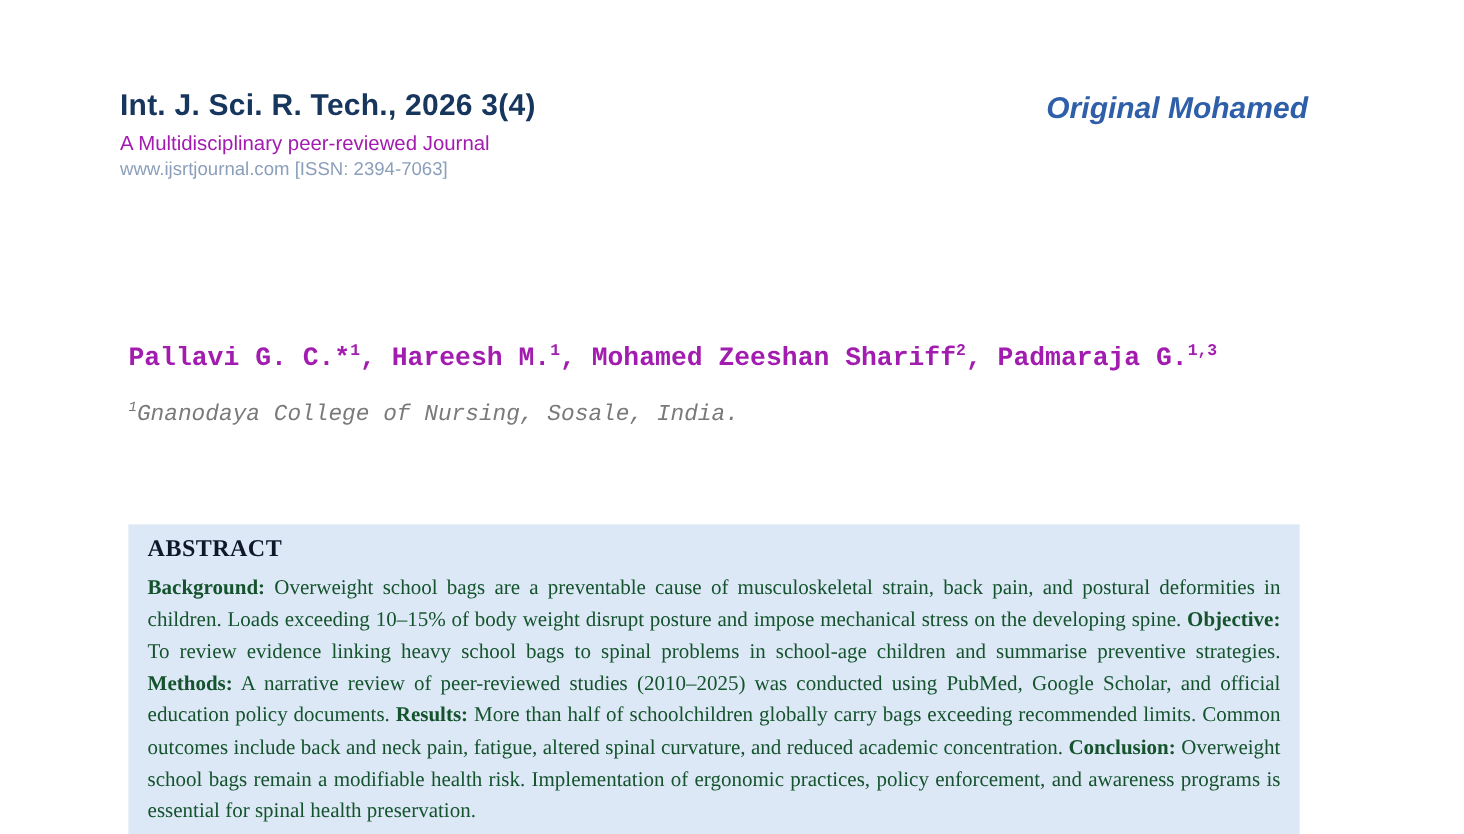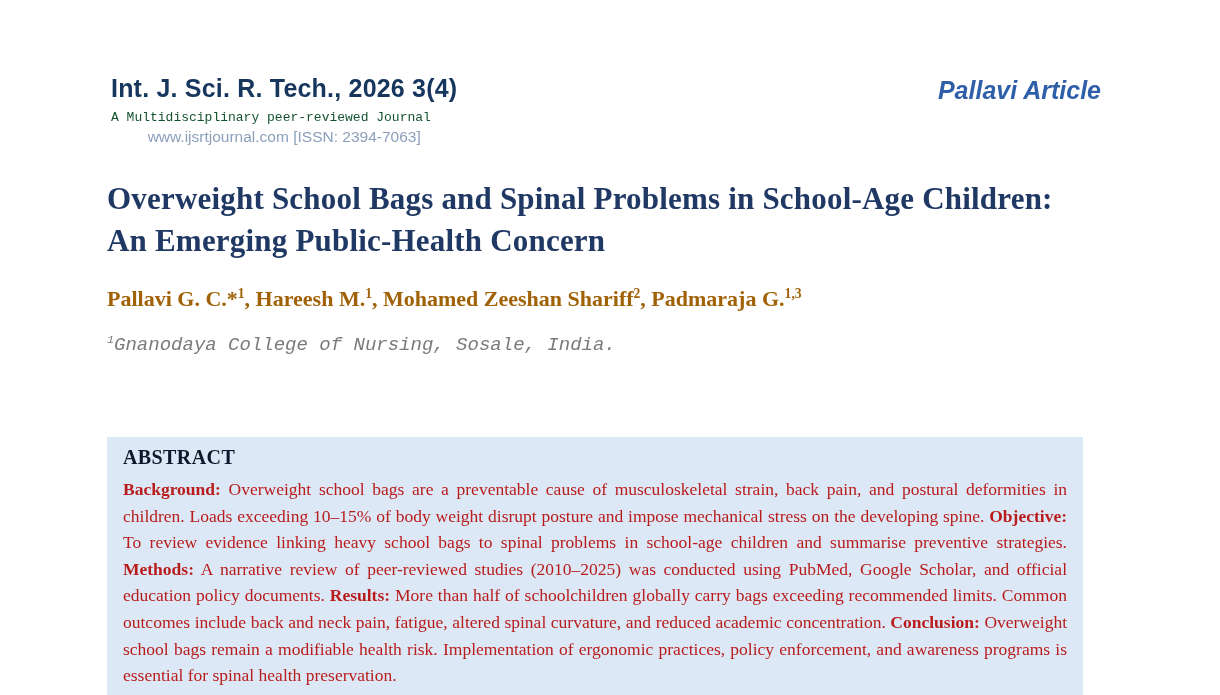--- a/index.html
+++ b/index.html
@@ -16,46 +16,45 @@
   .page {
     position: relative;
     width: 1220px;
     height: 695px;
     background: #ffffff;
   }
 
   
   .masthead {
     position: absolute;
-    left: 111px;
+    left: 100px;
     top: 74px;
     width: 990px;
     display: flex;
     justify-content: space-between;
     align-items: flex-start;
   }
   .journal-name {
     font-family: "Liberation Sans", sans-serif;
     font-weight: 700;
     font-size: 25px;
     letter-spacing: 0.2px;
     color: #17365d;
   }
   .journal-subtitle {
-    font-family: Liberation Mono, monospace;
-    font-size: 13px;
-    color: #14532d;
+    font-family: Liberation Sans, sans-serif;
+    font-size: 17px;
+    color: #a21caf;
     margin-top: 7px;
   }
   .journal-website {
     font-family: "Liberation Sans", sans-serif;
     font-size: 15.5px;
     color: #8b9fbb;
     margin-top: 3px;
-    text-align: center;
   }
   .article-type {
     font-family: "Liberation Sans", sans-serif;
     font-style: italic;
     font-weight: 600;
     font-size: 25px;
     color: #2e5fa8;
     padding-top: 2px;
   }
 
@@ -73,24 +72,24 @@
     color: #1f3864;
     letter-spacing: 0.2px;
   }
 
   
   .authors {
     position: absolute;
     left: 107px;
     top: 286px;
     width: 990px;
-    font-family: Liberation Serif, serif;
+    font-family: Liberation Mono, monospace;
     font-weight: 700;
     font-size: 22px;
-    color: #a16207;
+    color: #a21caf;
   }
   .authors sup {
     font-size: 62%;
     line-height: 0;
   }
 
   
   .affiliations {
     position: absolute;
     left: 107px;
@@ -125,41 +124,40 @@
     font-size: 20px;
     letter-spacing: 0.4px;
     color: #0f172a;
   }
   .abstract-body {
     margin: 0;
     font-family: "Liberation Serif", serif;
     font-size: 17.5px;
     line-height: 26.6px;
     text-align: justify;
-    color: #b91c1c;
+    color: #14532d;
   }
   .abstract-body b {
     font-weight: 700;
   }
 </style>
 </head>
 <body>
 
 <div class="page">
 
   <header class="masthead">
     <div class="masthead-left">
       <div class="journal-name">Int. J. Sci. R. Tech., 2026 3(4)</div>
       <div class="journal-subtitle">A Multidisciplinary peer-reviewed Journal</div>
       <div class="journal-website">www.ijsrtjournal.com [ISSN: 2394-7063]</div>
     </div>
-    <div class="article-type">Pallavi Article</div>
+    <div class="article-type">Original Mohamed</div>
   </header>
 
-  <h1 class="article-title">Overweight School Bags and Spinal Problems in School-Age Children: An Emerging Public-Health Concern</h1>
 
   <div class="authors" id="authors"><span>Pallavi G. C.*<sup>1</sup></span>, <span>Hareesh M.<sup>1</sup></span>, <span>Mohamed Zeeshan Shariff<sup>2</sup></span>, <span>Padmaraja G.<sup>1,3</sup></span></div>
 
   <div class="affiliations" id="affiliations">
       <div><sup>1</sup>Gnanodaya College of Nursing, Sosale, India.</div>
     </div>
 
   <section class="abstract-box">
     <h2 class="abstract-heading">ABSTRACT</h2>
     <p class="abstract-body" id="abstract-body"><b>Background:</b> Overweight school bags are a preventable cause of musculoskeletal strain, back pain, and postural deformities in children. Loads exceeding 10–15% of body weight disrupt posture and impose mechanical stress on the developing spine. <b>Objective:</b> To review evidence linking heavy school bags to spinal problems in school-age children and summarise preventive strategies. <b>Methods:</b> A narrative review of peer-reviewed studies (2010–2025) was conducted using PubMed, Google Scholar, and official education policy documents. <b>Results:</b> More than half of schoolchildren globally carry bags exceeding recommended limits. Common outcomes include back and neck pain, fatigue, altered spinal curvature, and reduced academic concentration. <b>Conclusion:</b> Overweight school bags remain a modifiable health risk. Implementation of ergonomic practices, policy enforcement, and awareness programs is essential for spinal health preservation.</p>

